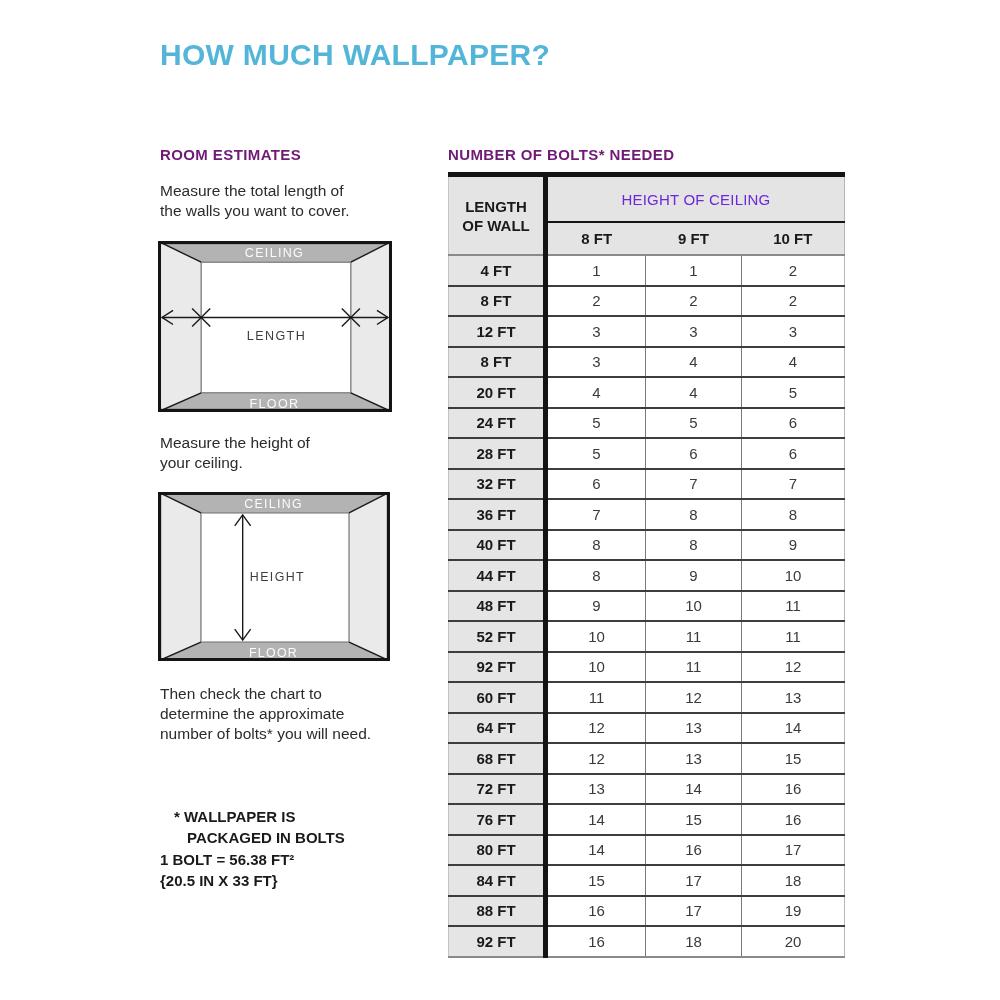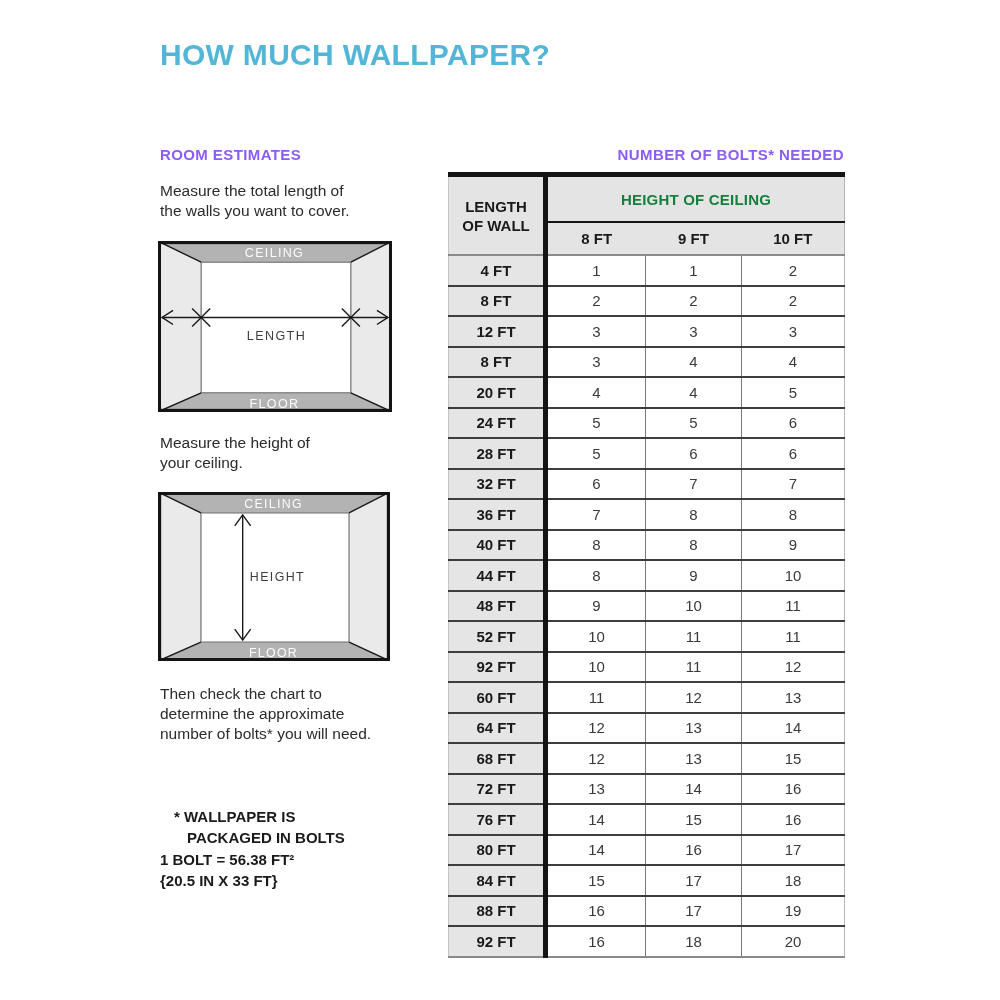--- a/index.html
+++ b/index.html
@@ -6,24 +6,24 @@
   .canvas{
     position:relative;width:1000px;height:1000px;background:#ffffff;overflow:hidden;
     font-family:"Liberation Sans","DejaVu Sans",sans-serif;color:#2b2b2b;
   }
   .page-title{
     position:absolute;left:160px;top:38px;margin:0;
     font-size:30px;font-weight:bold;letter-spacing:.3px;color:#53b6d8;
   }
   .section-heading{
     position:absolute;margin:0;font-size:15px;font-weight:bold;
-    letter-spacing:.4px;color:#8b5cf6;
+    letter-spacing:.4px;color:#701a75;
   }
   .room-estimates-heading{left:160px;top:146px;}
-  .bolts-heading{left:448px;top:146px;width:396px;text-align:right;}
+  .bolts-heading{left:448px;top:146px;width:396px;text-align:left;}
   .instruction{
     position:absolute;left:160px;margin:0;width:260px;
     font-size:15.5px;line-height:20px;color:#2b2b2b;white-space:pre-line;
   }
   .instr-1{top:181px;}
   .instr-2{top:433px;}
   .instr-3{top:684px;}
   .footnote{
     position:absolute;left:160px;top:792px;margin:14px;width:260px;
     font-size:15px;line-height:21px;font-weight:bold;color:#1a1a1a;
@@ -46,21 +46,21 @@
     border-top:5px solid #141414;
     border-left:1px solid #c4c4c4;border-right:1px solid #b6b6b6;
   }
   .bolts-table th,.bolts-table td{padding:0;text-align:center;vertical-align:middle;}
   .corner-cell{
     background:#e4e4e4;border-right:5px solid #141414;border-bottom:2px solid #8a8a8a;
     font-size:15px;font-weight:bold;color:#1a1a1a;white-space:pre-line;line-height:19px;
   }
   .group-cell{
     background:#e4e4e4;border-bottom:2px solid #141414;height:44px;
-    font-size:15px;font-weight:bold;color:#15803d;letter-spacing:.2px;
+    font-size:15px;font-weight:normal;color:#6d28d9;letter-spacing:.2px;
   }
   .subhead th{
     background:#e4e4e4;height:31px;border-bottom:2px solid #8a8a8a;
     font-size:15px;font-weight:bold;color:#1a1a1a;
   }
   .bolts-table tbody th{
     background:#e5e5e5;border-right:5px solid #141414;
     font-size:15px;font-weight:bold;color:#1a1a1a;
   }
   .bolts-table tbody tr{border-bottom:2px solid #3d3d3d;}

